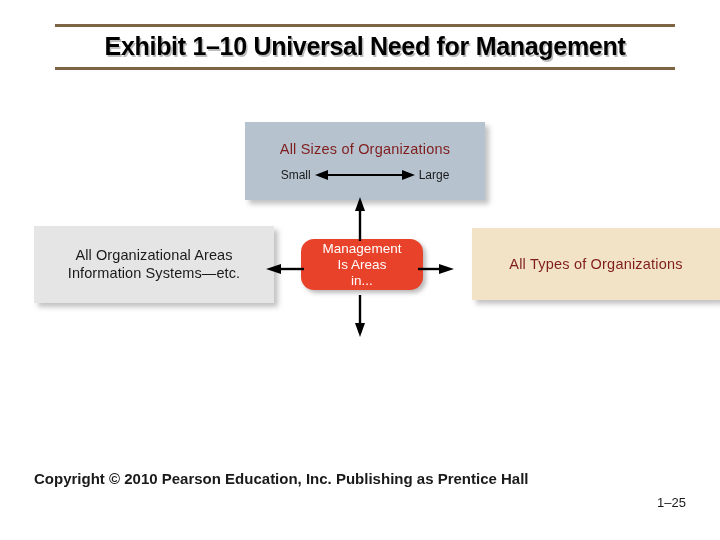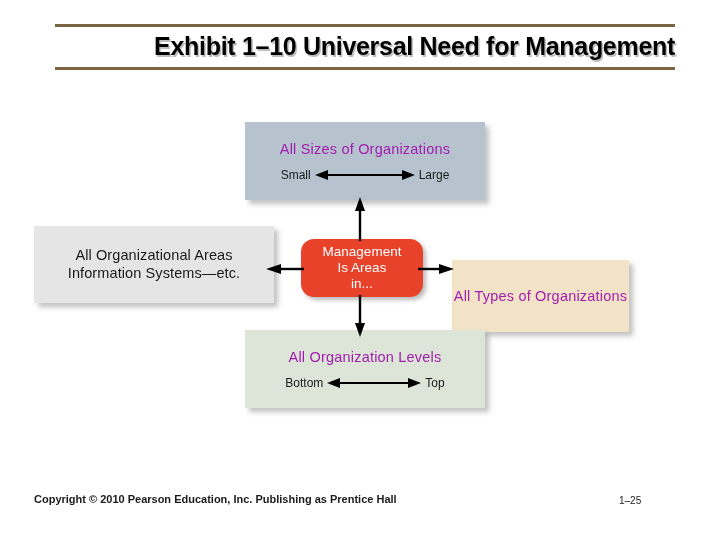--- a/index.html
+++ b/index.html
@@ -25,21 +25,21 @@
   }
   .title-rule {
     width: 100%;
     height: 3px;
     background: #7d6444;
   }
   #page-title {
     font-size: 25px;
     font-weight: bold;
     letter-spacing: -0.3px;
-    text-align: right;
+    text-align: center;
     color: #000000;
     padding: 5px 0 6px 0;
     text-shadow: 1.5px 1.5px 0 #bdbdbd;
     white-space: nowrap;
   }
 
   
   #diagram {
     position: absolute;
     left: 0;
@@ -53,21 +53,21 @@
     box-shadow: 4px 4px 5px rgba(120,120,120,0.45);
     display: flex;
     flex-direction: column;
     align-items: center;
     justify-content: center;
   }
   .node-title {
     font-size: 14.5px;
     letter-spacing: 0.2px;
     white-space: nowrap;
-    color: #a21caf;
+    color: #7f1d1d;
   }
   .node-line {
     font-size: 14.5px;
     letter-spacing: 0.1px;
     white-space: nowrap;
     color: #1a1a1a;
   }
 
   
   .scale-row {
@@ -90,30 +90,29 @@
   #node-sizes {
     left: 245px;  top: 122px;  width: 240px; height: 78px;
     background: #b6c3cf;
   }
   #node-areas {
     left: 34px;   top: 226px;  width: 240px; height: 77px;
     background: #e5e5e5;
     line-height: 17.5px;
   }
   #node-types {
-    left: 452px;  top: 228px;  width: 177px; height: 72px;
+    left: 472px;  top: 228px;  width: 248px; height: 72px;
     background: #f2e3c6;
-    margin-top: 32px;
   }
   #node-levels {
     left: 245px;  top: 330px;  width: 240px; height: 78px;
     background: #dde5d8;
   }
   #node-center {
-    left: 301px;  top: 239px;  width: 122px; height: 58px;
+    left: 301px;  top: 239px;  width: 122px; height: 51px;
     background: #e8422a;
     border-radius: 13px;
     box-shadow: 3px 3px 4px rgba(120,120,120,0.5);
   }
   #node-center .c-line {
     color: #ffffff;
     font-size: 13.5px;
     line-height: 16px;
     text-align: center;
     white-space: nowrap;
@@ -123,31 +122,31 @@
   .connector { position: absolute; }
   #conn-up    { left: 352px; top: 197px; }
   #conn-down  { left: 352px; top: 295px; }
   #conn-left  { left: 266px; top: 261px; }
   #conn-right { left: 418px; top: 261px; }
 
   
   #footer-copyright {
     position: absolute;
     left: 34px;
-    top: 493px;
-    font-size: 11px;
+    top: 470px;
+    font-size: 15px;
     font-weight: bold;
     color: #1a1a1a;
     white-space: nowrap;
   }
   #footer-pagenum {
     position: absolute;
-    left: 619px;
+    left: 657px;
     top: 495px;
-    font-size: 10px;
+    font-size: 13px;
     color: #1a1a1a;
     white-space: nowrap;
   }
 </style>
 </head>
 <body>
 
 <div id="title-block">
   <div class="title-rule"></div>
   <div id="page-title">Exhibit 1–10 Universal Need for Management</div>
@@ -171,32 +170,20 @@
 
   <div class="node" id="node-areas">
     <div class="node-line">All Organizational Areas</div>
     <div class="node-line">Information Systems—etc.</div>
   </div>
 
   <div class="node" id="node-types">
     <div class="node-title">All Types of Organizations</div>
   </div>
 
-  <div class="node" id="node-levels">
-    <div class="node-title">All Organization Levels</div>
-    <div class="scale-row">
-      <span class="sc-label">Bottom</span>
-      <svg class="scale-arrow" width="94" height="14" viewBox="0 0 94 14">
-        <line x1="8" y1="7" x2="86" y2="7" stroke="#000" stroke-width="2.2"></line>
-        <polygon points="0,7 13,2 13,12" fill="#000"></polygon>
-        <polygon points="94,7 81,2 81,12" fill="#000"></polygon>
-      </svg>
-      <span class="sc-label">Top</span>
-    </div>
-  </div>
 
   <div class="node" id="node-center">
     <div class="c-line">Management</div>
     <div class="c-line">Is Areas</div>
     <div class="c-line">in...</div>
   </div>
 
   <svg class="connector" id="conn-up" width="16" height="44" viewBox="0 0 16 44">
     <line x1="8" y1="44" x2="8" y2="9" stroke="#000" stroke-width="2.4"></line>
     <polygon points="8,0 3,14 13,14" fill="#000"></polygon>

